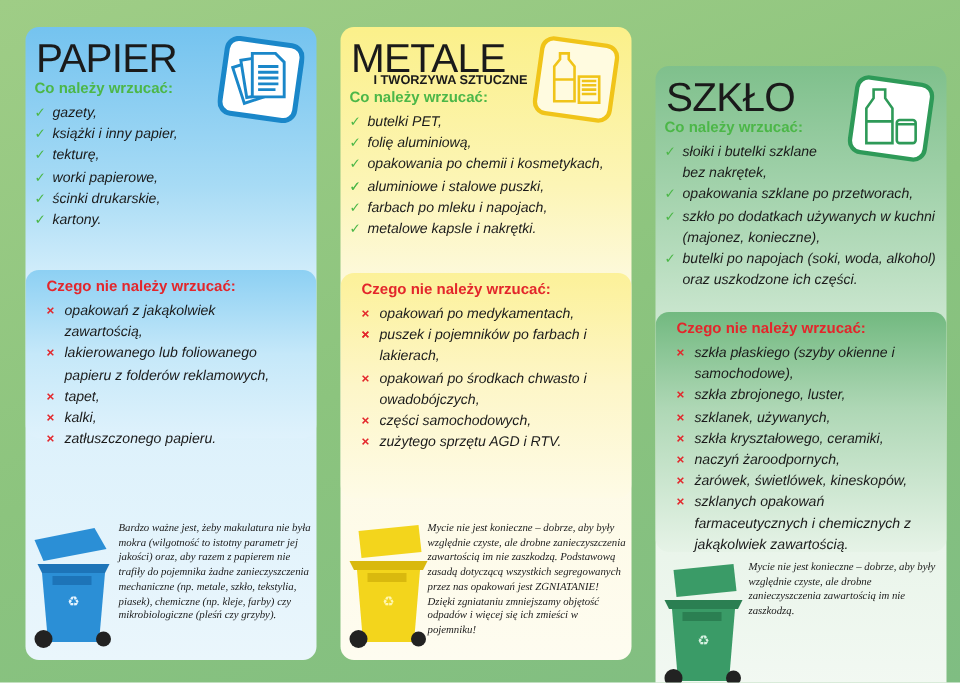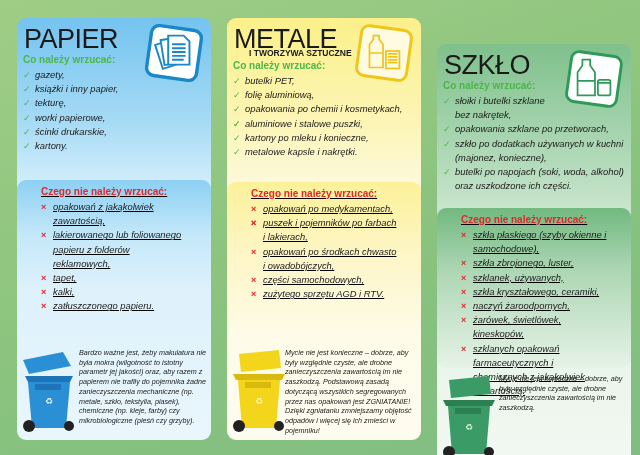--- a/index.html
+++ b/index.html
@@ -55,35 +55,34 @@
     position: absolute; left: 0; top: 0;
     font-style: normal; font-size: 9px;
   }
   .yes .mark { color: #4cb748; }
   .no .mark { color: #e3262b; font-weight: bold; }
 
   .yes-block { position: absolute; left: 6px; }
   .no-card {
     position: absolute; left: 0; right: 0;
     border-radius: 9px;
-    padding: 6px 24px;
-    text-decoration: underline;
+    padding: 6px 14px;
   }
   #panel-paper .no-card { background: linear-gradient(180deg, #8dd0f3 0%, #c5e8f9 50%, #dff2fc 100%); top: 162px; height: 112px; }
   #panel-metal .no-card { background: linear-gradient(180deg, #fcf199 0%, #fdf6c8 50%, #fefbe6 100%); top: 164px; height: 150px; }
   #panel-glass .no-card { background: linear-gradient(180deg, #72b980 0%, #aed7b5 40%, #e6f3e7 100%); top: 164px; height: 160px; }
 
   .bin {
     position: absolute; bottom: 4px; left: 2px;
     width: 60px; height: 90px;
   }
   .bin svg { width: 100%; height: 100%; }
   .note {
     position: absolute;
-    font-family: Liberation Sans, sans-serif;
+    font-family: Liberation Serif, serif;
     font-style: italic; font-size: 7.2px; line-height: 9.7px; color: #1a1a1a;
   }
 </style>
 </head>
 <body>
 
 <div class="panel" id="panel-paper">
   <div class="title">PAPIER</div>
   <div class="icon-box">
     <svg viewBox="0 0 60 60">
@@ -159,21 +158,21 @@
   </div>
 
   <div class="yes-block" style="top:42px;">
     <div class="sec-head yes-head">Co należy wrzucać:</div>
     <ul class="list yes" style="margin-top:3px;">
       <li><span class="mark">✓</span><span>butelki PET,</span></li>
       <li><span class="mark">✓</span><span>folię aluminiową,</span></li>
       <li><span class="mark">✓</span><span>opakowania po chemii i kosmetykach,</span></li>
       <li><span class="mark">✓</span></li>
       <li><span class="mark">✓</span><span>aluminiowe i stalowe puszki,</span></li>
-      <li><span class="mark">✓</span><span>kartony po mleku i konieczne,</span></li>
+      <li><span class="mark">✓</span><span>farbach po mleku i napojach,</span></li>
       <li><span class="mark">✓</span><span>metalowe kapsle i nakrętki.</span></li>
     </ul>
   </div>
 
   <div class="no-card">
     <div class="sec-head no-head">Czego nie należy wrzucać:</div>
     <ul class="list no" style="margin-top:3px;">
       <li><span class="mark">×</span><span>opakowań po medykamentach,</span></li>
       <li><span class="mark">×</span></li>
       <li><span class="mark">×</span><span>puszek i pojemników po farbach i lakierach,</span></li>

